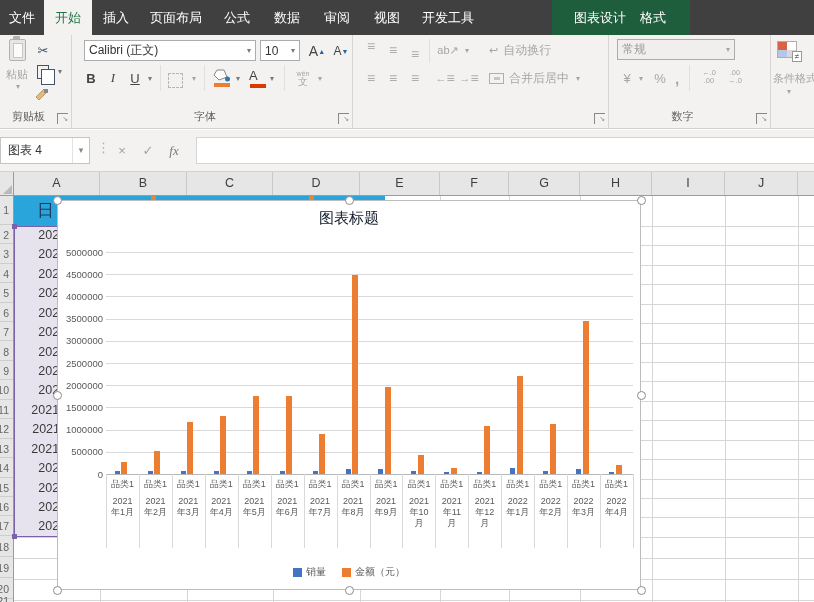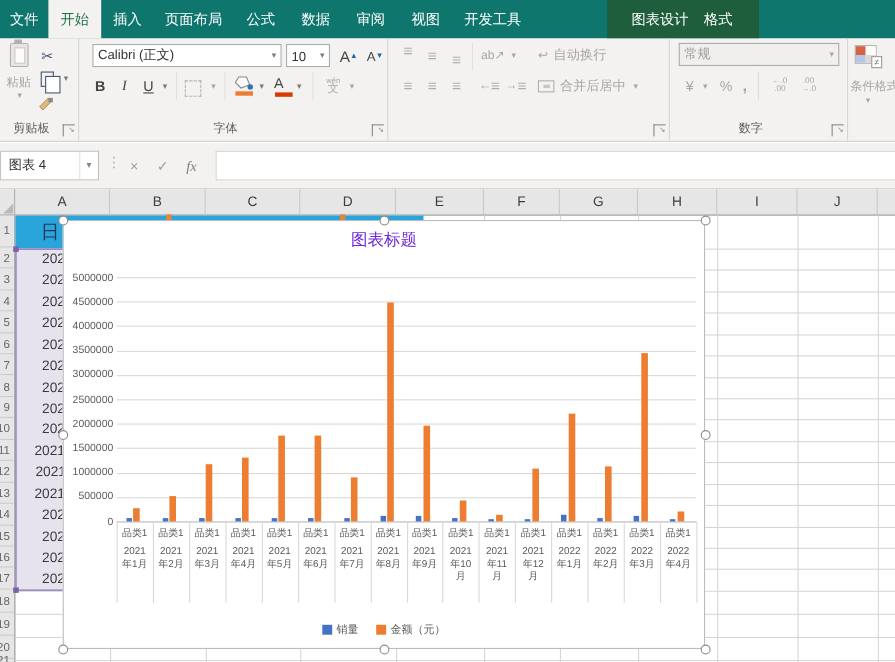--- a/index.html
+++ b/index.html
@@ -1,21 +1,21 @@
 <!DOCTYPE html>
 <html><head>
 <meta charset="utf-8">
 <style>
   html,body{margin:0;padding:0;background:#fff;}
   #app{position:relative;width:814px;height:602px;overflow:hidden;font-family:"Liberation Sans",sans-serif;
        -webkit-font-smoothing:antialiased;background:#fff;}
   #app *{box-sizing:border-box;}
 
   
-  .tabbar{position:absolute;left:0;top:0;width:814px;height:35px;background:#0f766e;}
+  .tabbar{position:absolute;left:0;top:0;width:814px;height:35px;background:#404040;}
   .ctx-panel{position:absolute;left:552px;top:0;width:138px;height:35px;background:#1e5e3c;}
   .tab{position:absolute;top:0;height:35px;line-height:35px;text-align:center;color:#fff;font-size:13px;cursor:default;}
   .tab.active{background:#f3f2f1;color:#217346;}
   .search-area{position:absolute;left:690px;top:0;height:35px;color:#fff;font-size:13px;line-height:35px;display:flex;align-items:center;gap:8px;padding-left:6px;}
   .bulb{width:13px;height:13px;border:1.5px solid #fff;border-radius:50%;position:relative;}
   .bulb:after{content:"";position:absolute;left:3px;top:12px;width:4px;height:3px;border-left:1.5px solid #fff;border-right:1.5px solid #fff;}
 
   
   .ribbon{position:absolute;left:0;top:35px;width:814px;height:94px;background:#f3f2f1;border-bottom:1px solid #d2d0ce;}
   .group{position:absolute;top:0;height:93px;border-right:1px solid #d8d6d4;}
@@ -59,21 +59,21 @@
   .gline{position:absolute;background:#d6d6d6;}
   .cyan-band{position:absolute;z-index:3;}
   .a1text{position:absolute;z-index:4;font-size:17px;color:#20395c;}
   .range-marker{position:absolute;z-index:5;width:5px;height:5px;}
   .lav{position:absolute;z-index:3;}
   .acell{position:absolute;z-index:4;overflow:hidden;}
   .acell span{display:block;width:84px;text-align:right;font-size:12.5px;color:#3a3a3a;}
 
   
   .chart{position:absolute;left:57px;top:28px;width:584px;height:390px;background:#fff;border:1px solid #bcbcbc;z-index:10;}
-  .c-title{position:absolute;left:0;top:8px;width:100%;text-align:center;font-size:15px;color:#6d28d9;cursor:pointer;}
+  .c-title{position:absolute;left:0;top:8px;width:100%;text-align:center;font-size:15px;color:#0f172a;cursor:pointer;}
   .ylab{position:absolute;left:0;width:45px;text-align:right;font-size:9.5px;color:#595959;line-height:11px;}
   .cgrid{position:absolute;height:1px;background:#d9d9d9;}
   .caxis{position:absolute;height:1px;background:#b7b7b7;}
   .csep{position:absolute;width:1px;background:#d9d9d9;}
   .bar{position:absolute;cursor:pointer;}
   .xcell{position:absolute;text-align:center;font-size:9px;line-height:11px;color:#595959;}
   .legend{position:absolute;left:0;width:100%;display:flex;justify-content:center;gap:16px;font-size:10px;color:#595959;}
   .legend .li{display:flex;align-items:center;gap:4px;cursor:pointer;}
   .legend .sw{width:9px;height:9px;display:inline-block;}
   .handle{position:absolute;width:9px;height:9px;border-radius:50%;background:#fff;border:1.5px solid #8c8c8c;z-index:12;cursor:grab;}
@@ -202,21 +202,21 @@
             <i style="position:absolute;left:4px;top:3px;width:6px;height:3px;background:#c8c6c4;"></i>
           </span>
         <span>合并后居中</span>
         <span class="caret dis">▾</span>
       </div>
 
       <div class="launcher" style="right:3px;">↘</div>
     </div>
 
     <div class="group" style="left:609px;width:162px;">
-      <div class="combo" style="position:absolute;left:8px;top:4px;width:146px;height:21px;background:#f0efee;color:#9e9c9a;">
+      <div class="combo" style="position:absolute;left:8px;top:4px;width:118px;height:21px;background:#f0efee;color:#9e9c9a;">
         <span>常规</span>
         <span class="cr caret dis">▾</span>
       </div>
       <div class="rbtn dis" style="position:absolute;left:8px;top:31px;width:20px;font-size:13px;">
           <span>¥</span>
         </div>
       <span class="caret dis" style="position:absolute;left:28px;top:39px;">▾</span>
       <div class="rbtn dis" style="position:absolute;left:42px;top:31px;width:18px;font-size:13px;">%</div>
       <div class="rbtn dis" style="position:absolute;left:62px;top:31px;width:12px;font-size:15px;font-weight:bold;">,</div>
       <div class="vdiv" style="left:80px;top:30px;height:26px;"></div>

